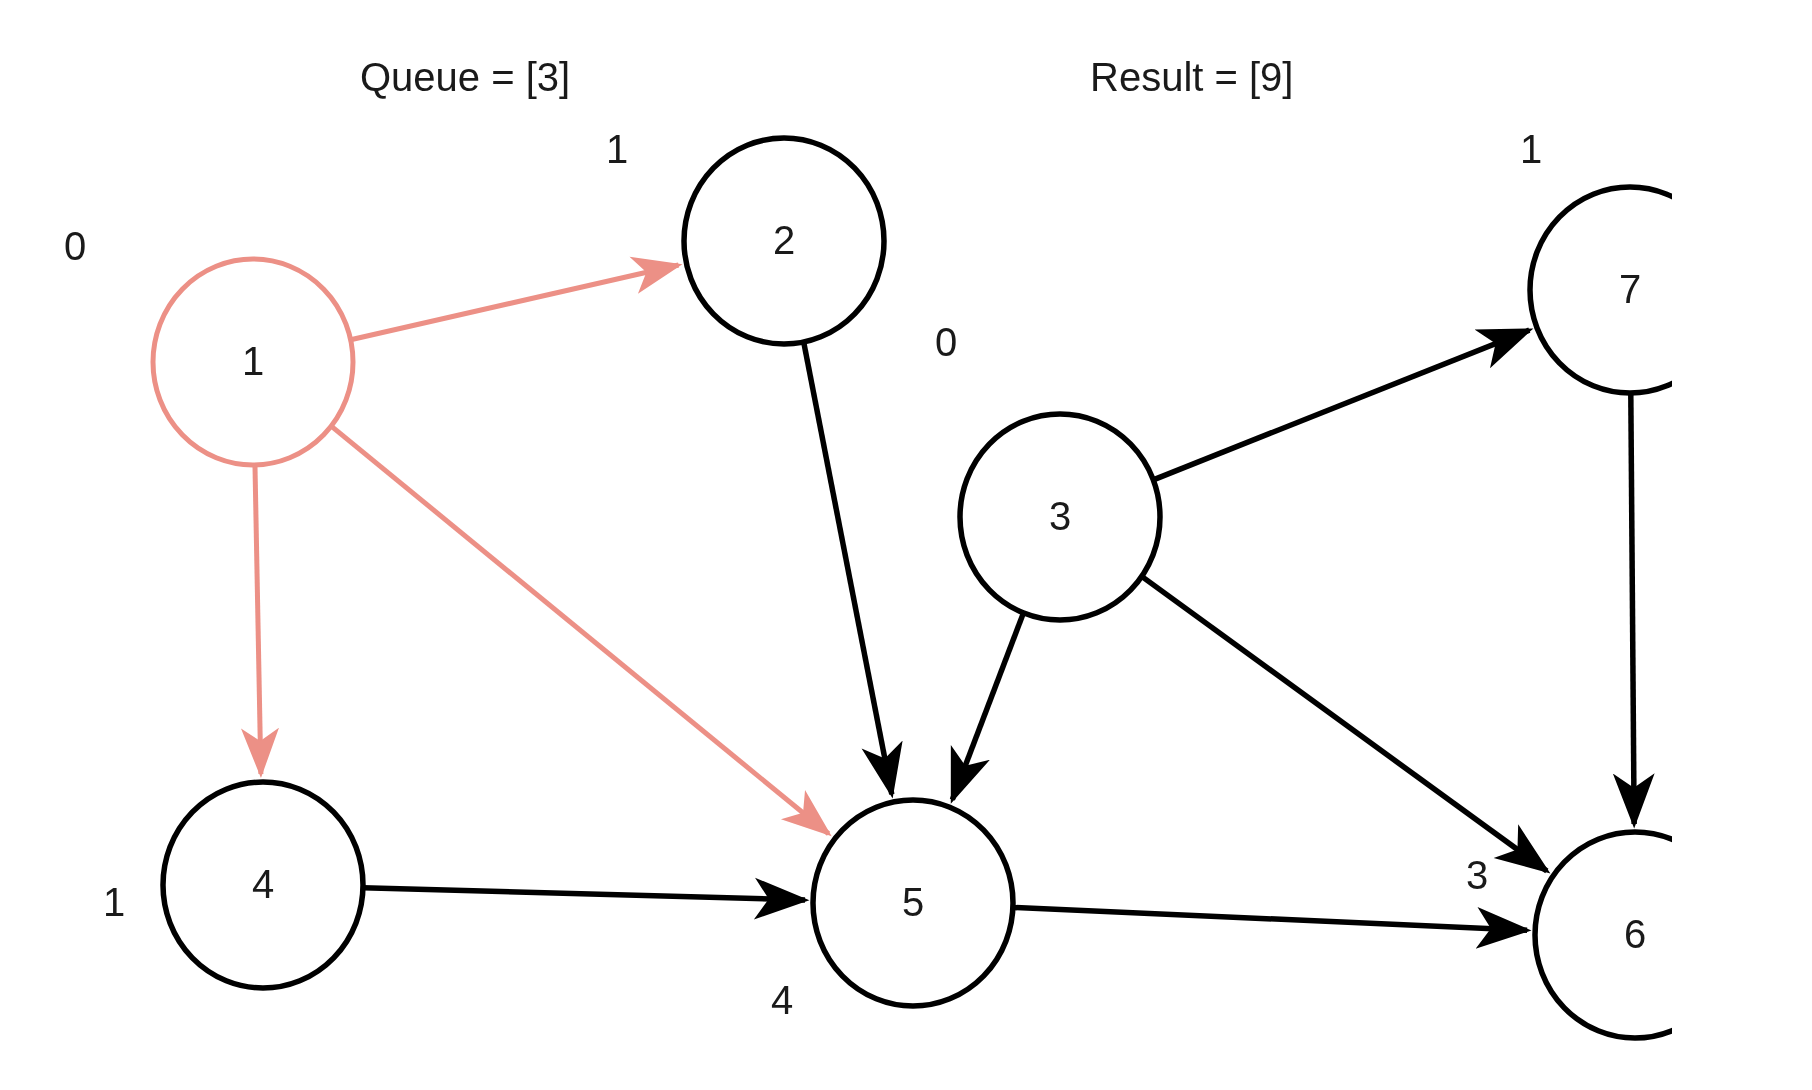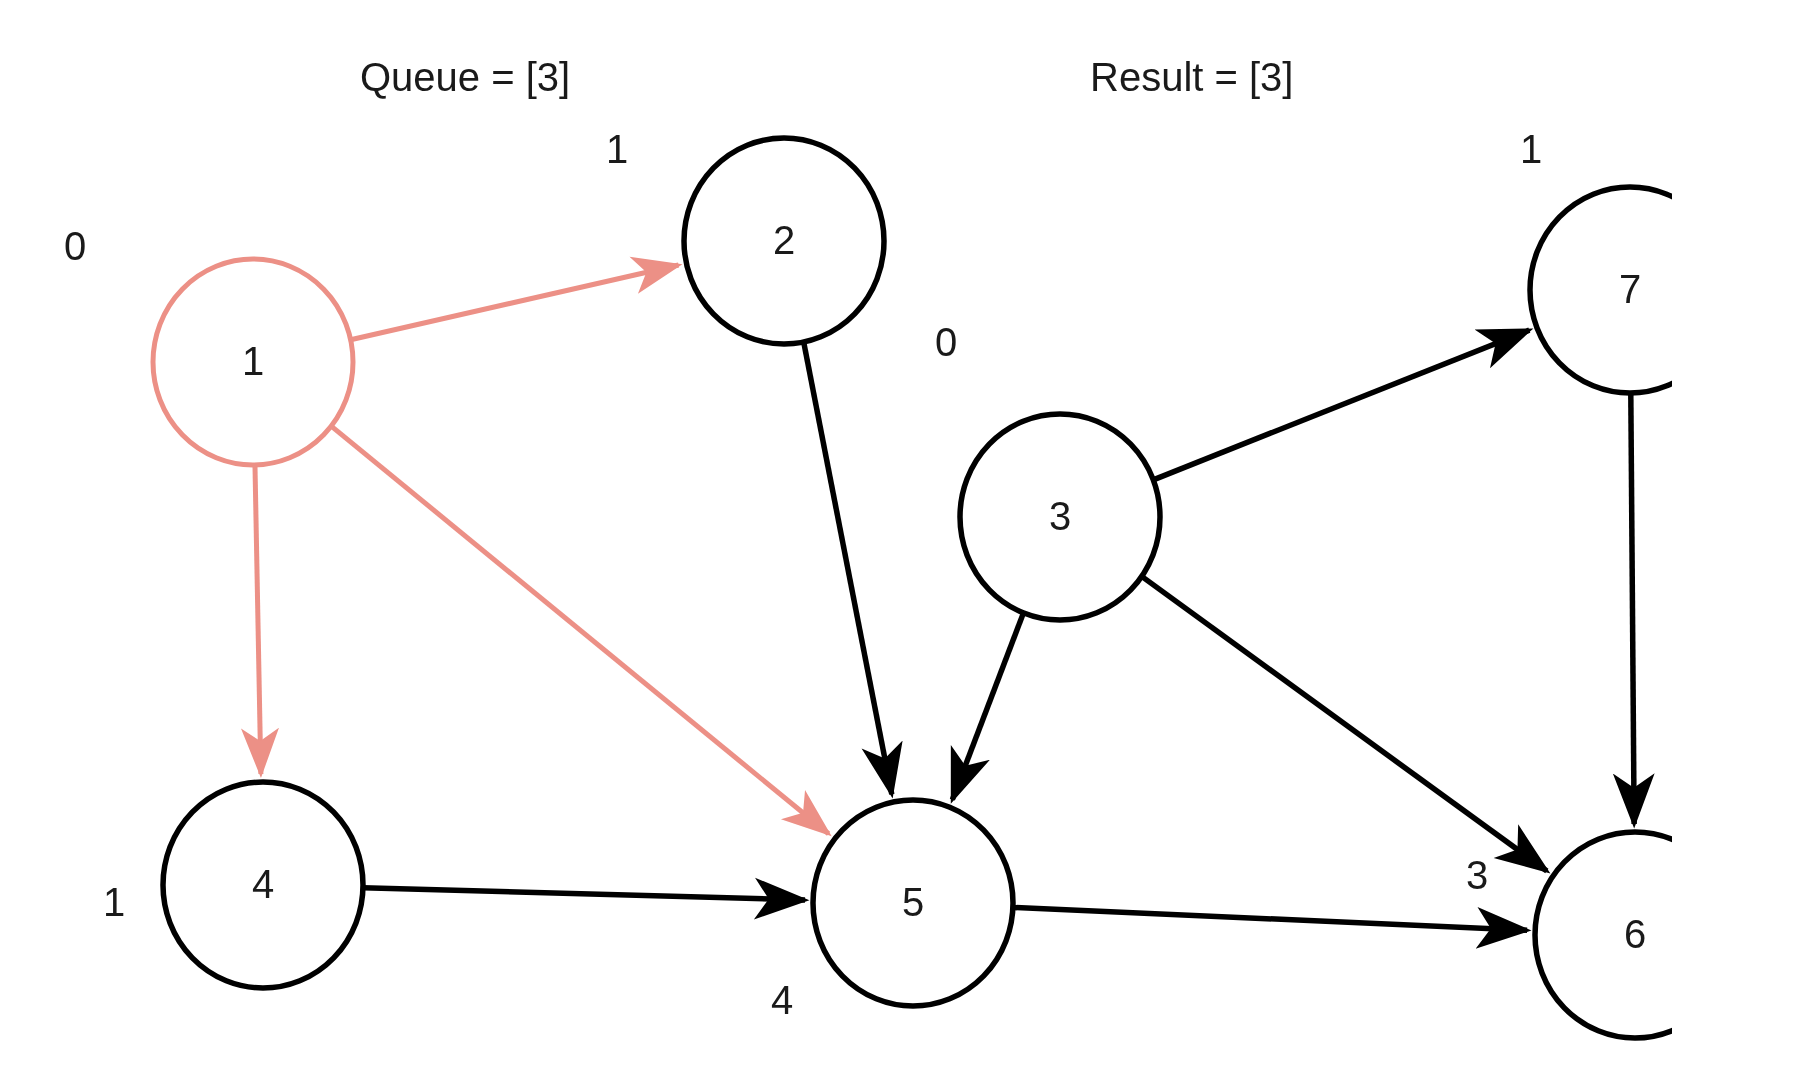--- a/index.html
+++ b/index.html
@@ -45,21 +45,21 @@
     text-anchor: middle;
     dominant-baseline: middle;
   }
 </style>
 </head>
 <body>
 
 <div id="canvas">
 
   <div class="hdr" id="hdr-queue" style="left: 360px; top: 55px;">Queue = [3]</div>
-  <div class="hdr" id="hdr-result" style="left: 1090px; top: 55px;">Result = [3]</div>
+  <div class="hdr" id="hdr-result" style="left: 1090px; top: 55px;">Result = [9]</div>
 
   <svg id="graph-svg" viewBox="0 0 1812 1090" xmlns="http://www.w3.org/2000/svg">
     <defs>
       <marker id="arrow-black" markerWidth="11" markerHeight="11" refX="9.2" refY="4.2" orient="auto" markerUnits="strokeWidth">
         <path d="M0,0.4 L10,4.2 L0,8 L2.6,4.2 Z" fill="#000000"></path>
       </marker>
       <marker id="arrow-red" markerWidth="11" markerHeight="11" refX="9.2" refY="4.2" orient="auto" markerUnits="strokeWidth">
         <path d="M0,0.4 L10,4.2 L0,8 L2.6,4.2 Z" fill="#ec9086"></path>
       </marker>
     </defs>

